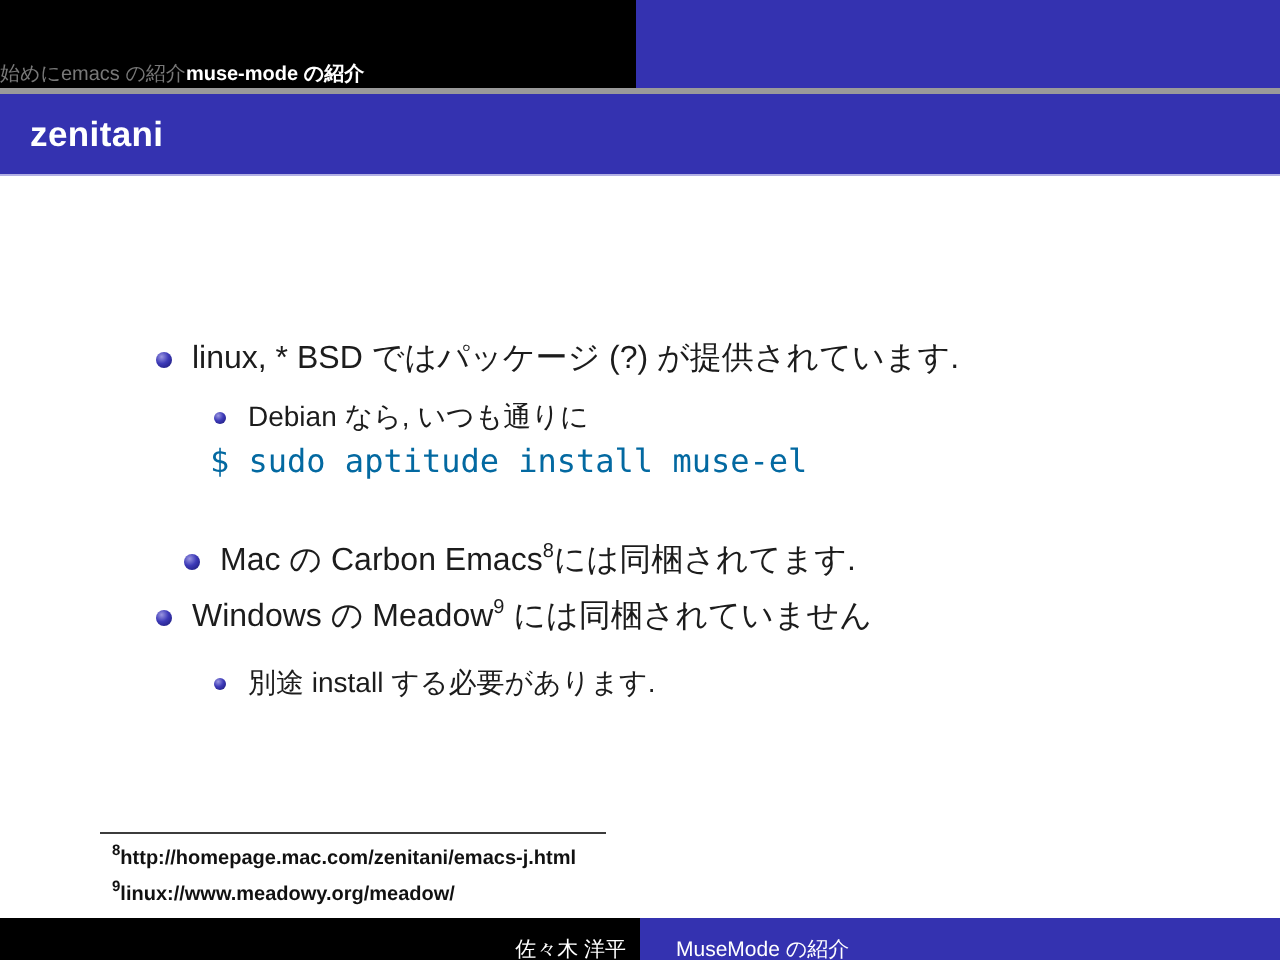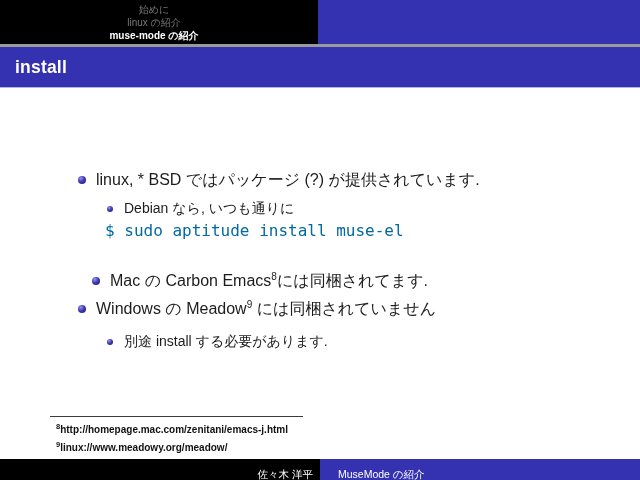--- a/index.html
+++ b/index.html
@@ -10,21 +10,21 @@
     overflow: hidden;
     font-family: "Liberation Sans", sans-serif;
     color: #1c1c1c;
   }
 
   
   .headline { position: absolute; top: 0; left: 0; width: 640px; height: 44px; background: #3432b0; }
   .headline-black {
     position: absolute; top: 0; left: 0; width: 318px; height: 44px;
     background: #000000;
-    display: flex; flex-direction: column; align-items: center; justify-content: flex-start;
+    display: flex; flex-direction: row; align-items: flex-end; justify-content: flex-start;
     padding: 3px 10px 0 0; box-sizing: border-box;
   }
   .nav-item { font-size: 10px; line-height: 13px; color: #787878; cursor: pointer; }
   .nav-item.current { color: #ffffff; font-weight: 700; }
 
   .head-divider { position: absolute; top: 44px; left: 0; width: 640px; height: 3px; background: #9a9a9a; }
 
   
   .titlebar {
     position: absolute; top: 47px; left: 0; width: 640px; height: 41px;
@@ -76,28 +76,28 @@
   .footline span { color: #ffffff; font-size: 10.5px; }
 </style>
 </head>
 <body>
 
 <div class="slide">
 
   <div class="headline">
     <div class="headline-black">
       <span class="nav-item">始めに</span>
-      <span class="nav-item">linux の紹介</span>
+      <span class="nav-item">emacs の紹介</span>
       <span class="nav-item current">muse-mode の紹介</span>
     </div>
   </div>
   <div class="head-divider"></div>
 
   <div class="titlebar">
-    <span class="frame-title">install</span>
+    <span class="frame-title">zenitani</span>
   </div>
 
   <div class="row" style="left:78px; top:154px;margin-top:16px;">
     <span class="bullet main"></span>
     <span class="itemtext">linux, * BSD ではパッケージ (?) が提供されています.</span>
   </div>
 
   <div class="row" style="left:107px; top:200px;">
     <span class="bullet sub"></span>
     <span class="subtext">Debian なら, いつも通りに</span>

